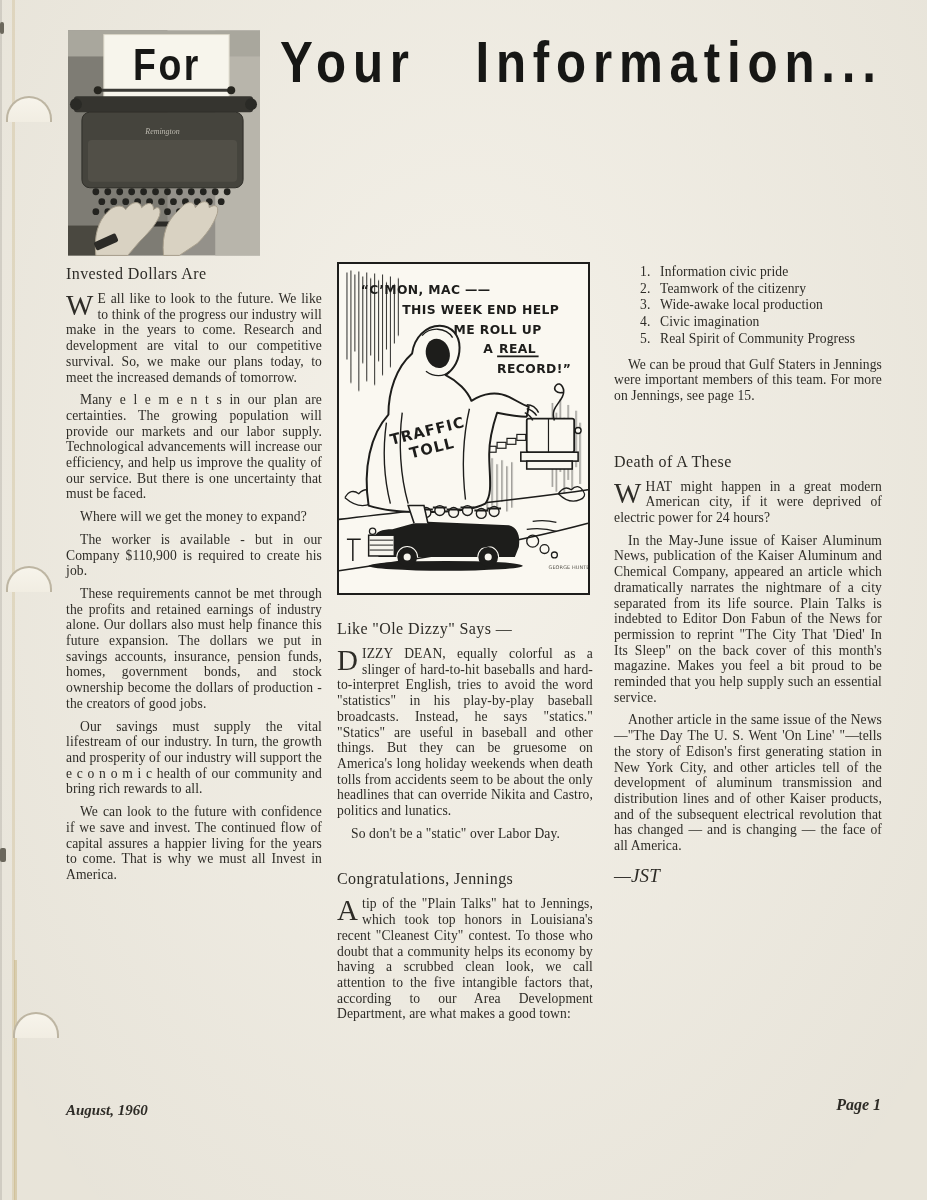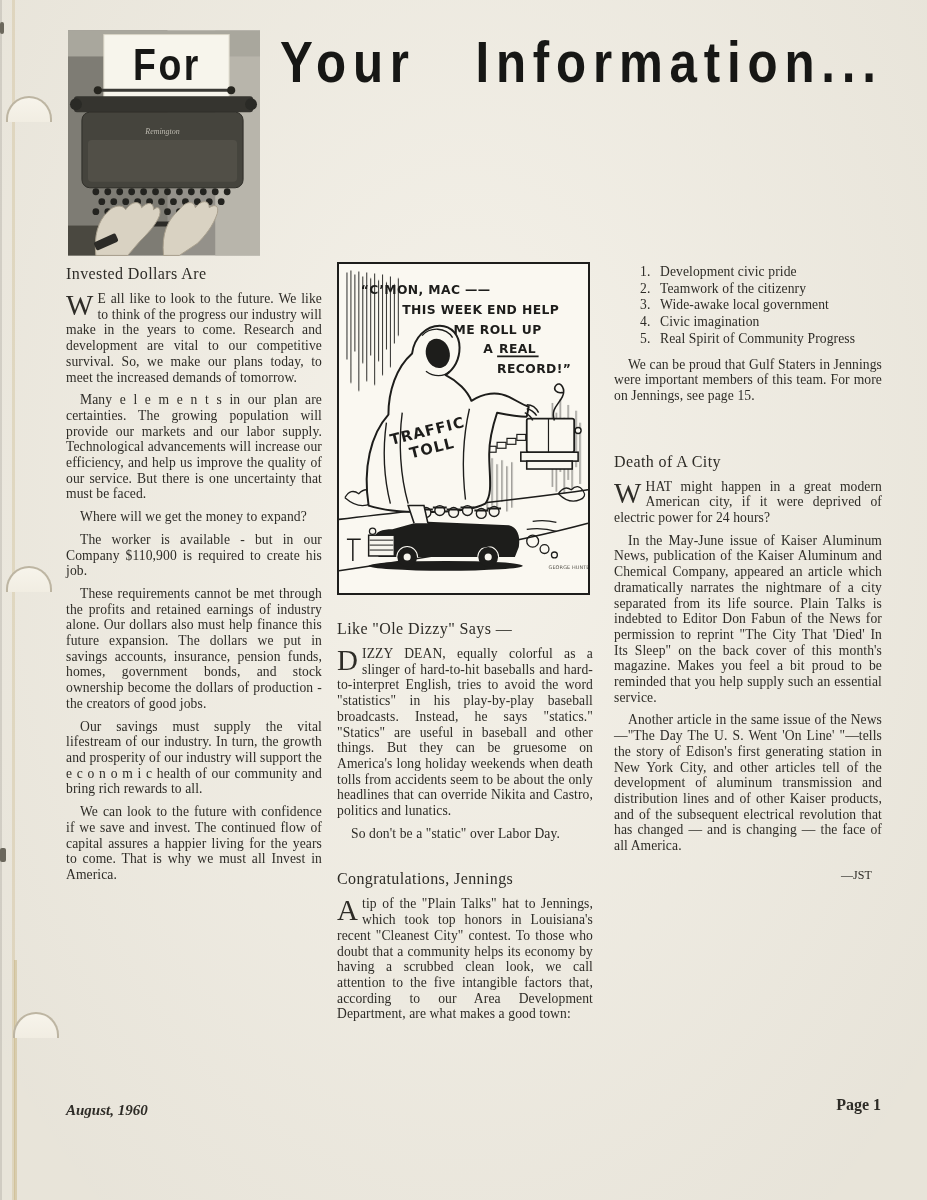--- a/index.html
+++ b/index.html
@@ -28,27 +28,27 @@
   .col3{left:614px;width:268px;}
   .art-head{font-size:16px;line-height:23px;letter-spacing:.4px;margin:0 0 6px;}
   .head-gap{margin-top:26px;}
   .para{text-align:justify;text-indent:14px;margin:0 0 7px;}
   .para.dc-para{text-indent:0;}
   .dc{float:left;font-size:29px;line-height:25px;padding:2px 4px 0 0;}
   .jlist{margin:2px 0 10px 26px;}
   .jrow{display:flex;margin-bottom:1px;}
   .jnum{flex:0 0 20px;}
   .jtext{flex:1;}
-  .sig{text-align:right;font-size:12px;padding-right:10px;margin-top:14px;}
+  .sig{font-style:italic;font-size:19px;padding-right:10px;margin-top:14px;}
   
   .cartoon{position:relative;width:249px;height:329px;border:2.5px solid #1d1d1b;background:#faf8f1;margin-bottom:22px;}
   .cartoon svg{position:absolute;inset:0;}
   
   .footer-date{position:absolute;left:66px;top:1102px;font-weight:700;font-style:italic;font-size:15px;}
-  .footer-page{position:absolute;right:46px;top:1096px;font-weight:700;font-size:16px;}
+  .footer-page{position:absolute;right:46px;top:1096px;font-weight:700;font-style:italic;font-size:16px;}
 </style>
 </head>
 <body>
 
 <div class="page">
 
   <div class="edge-shadow"></div>
   <div class="edge-fold"></div>
   <div class="edge-fold2"></div>
   <div class="speck" style="left:0;top:22px;width:4px;height:12px;"></div>
@@ -212,42 +212,42 @@
     <p class="para">So don't be a "static" over Labor Day.</p>
 
     <div class="art-head head-gap">Congratulations, Jennings</div>
     <p class="para dc-para"><span class="dc">A</span><span> tip of the "Plain Talks" hat to Jennings, which took top honors in Louisiana's recent "Cleanest City" contest. To those who doubt that a community helps its economy by having a scrubbed clean look, we call attention to the five intangible factors that, according to our Area Development Department, are what makes a good town:</span></p>
   </div>
 
   <div class="col col3">
     <div class="jlist">
       <div class="jrow">
           <span class="jnum">1.</span>
-          <span class="jtext">Development civic pride</span>
+          <span class="jtext">Information civic pride</span>
         </div>
       <div class="jrow">
           <span class="jnum">2.</span>
           <span class="jtext">Teamwork of the citizenry</span>
         </div>
       <div class="jrow">
           <span class="jnum">3.</span>
-          <span class="jtext">Wide-awake local government</span>
+          <span class="jtext">Wide-awake local production</span>
         </div>
       <div class="jrow">
           <span class="jnum">4.</span>
           <span class="jtext">Civic imagination</span>
         </div>
       <div class="jrow">
           <span class="jnum">5.</span>
           <span class="jtext">Real Spirit of Community Progress</span>
         </div>
     </div>
     <p class="para">We can be proud that Gulf Staters in Jennings were important members of this team. For more on Jennings, see page 15.</p>
 
-    <div class="art-head" style="margin-top:46px;">Death of A City</div>
+    <div class="art-head" style="margin-top:46px;">Death of A These</div>
     <p class="para dc-para"><span class="dc">W</span><span>HAT might happen in a great modern American city, if it were deprived of electric power for 24 hours?</span></p>
     <p class="para">In the May-June issue of Kaiser Aluminum News, publication of the Kaiser Aluminum and Chemical Company, appeared an article which dramatically narrates the nightmare of a city separated from its life source. Plain Talks is indebted to Editor Don Fabun of the News for permission to reprint "The City That 'Died' In Its Sleep" on the back cover of this month's magazine. Makes you feel a bit proud to be reminded that you help supply such an essential service.</p>
     <p class="para">Another article in the same issue of the News—"The Day The U. S. Went 'On Line' "—tells the story of Edison's first generating station in New York City, and other articles tell of the development of aluminum transmission and distribution lines and of other Kaiser products, and of the subsequent electrical revolution that has changed — and is changing — the face of all America.</p>
     <div class="sig">—JST</div>
   </div>
 
   <div class="footer-date">August, 1960</div>
   <div class="footer-page">Page 1</div>
 </div>
 

